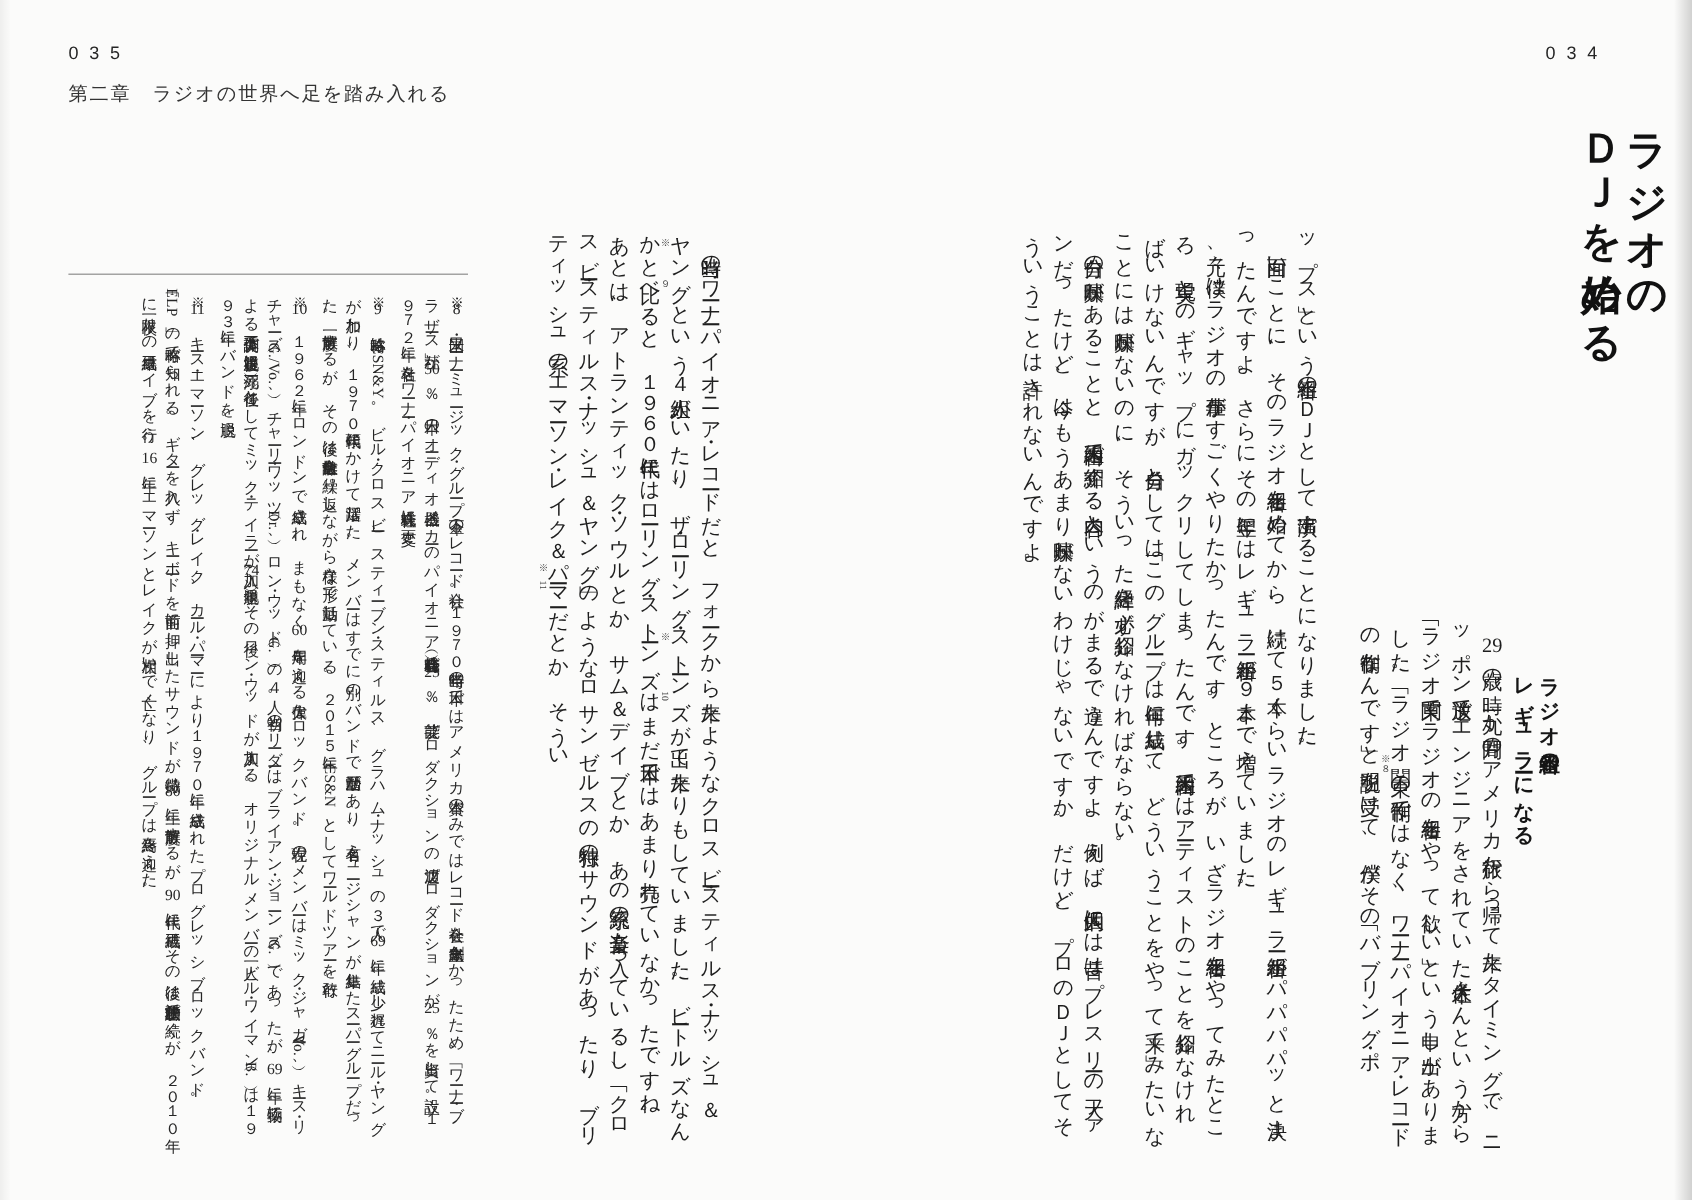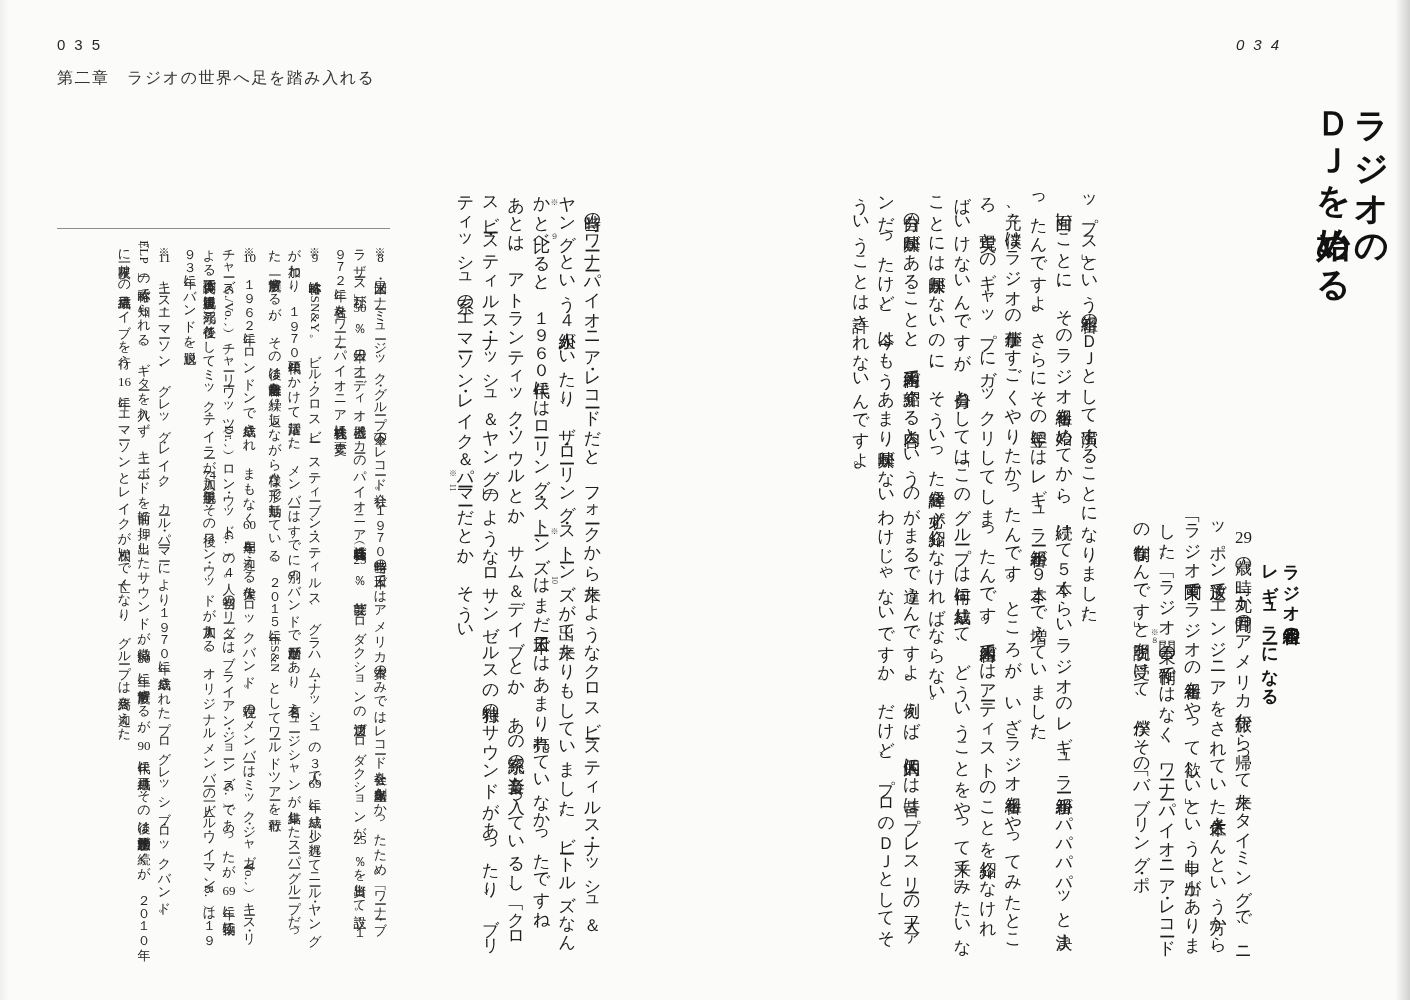--- a/index.html
+++ b/index.html
@@ -12,21 +12,21 @@
     overflow:hidden;
   }
   .sans { font-family:"Liberation Sans","DejaVu Sans",sans-serif; }
 
   
   .pagenum {
     position:absolute; top:36px;
     font-size:15px; letter-spacing:9px; color:#262626;text-align:right;
   }
   #pagenum-left  { left:57px; }
-  #pagenum-right { left:1236px;font-style:italic; }
+  #pagenum-right { left:1288px; }
   #chapter-header {
     position:absolute; left:57px; top:68px;
     font-size:16px; letter-spacing:1.5px; color:#333;
   }
 
   
   .vtext { writing-mode:vertical-rl; text-orientation:mixed; }
   .tcy   { text-combine-upright:all; }
   ruby   { ruby-position:under; }
   rt     { font-size:8px; color:#444; letter-spacing:0; }

